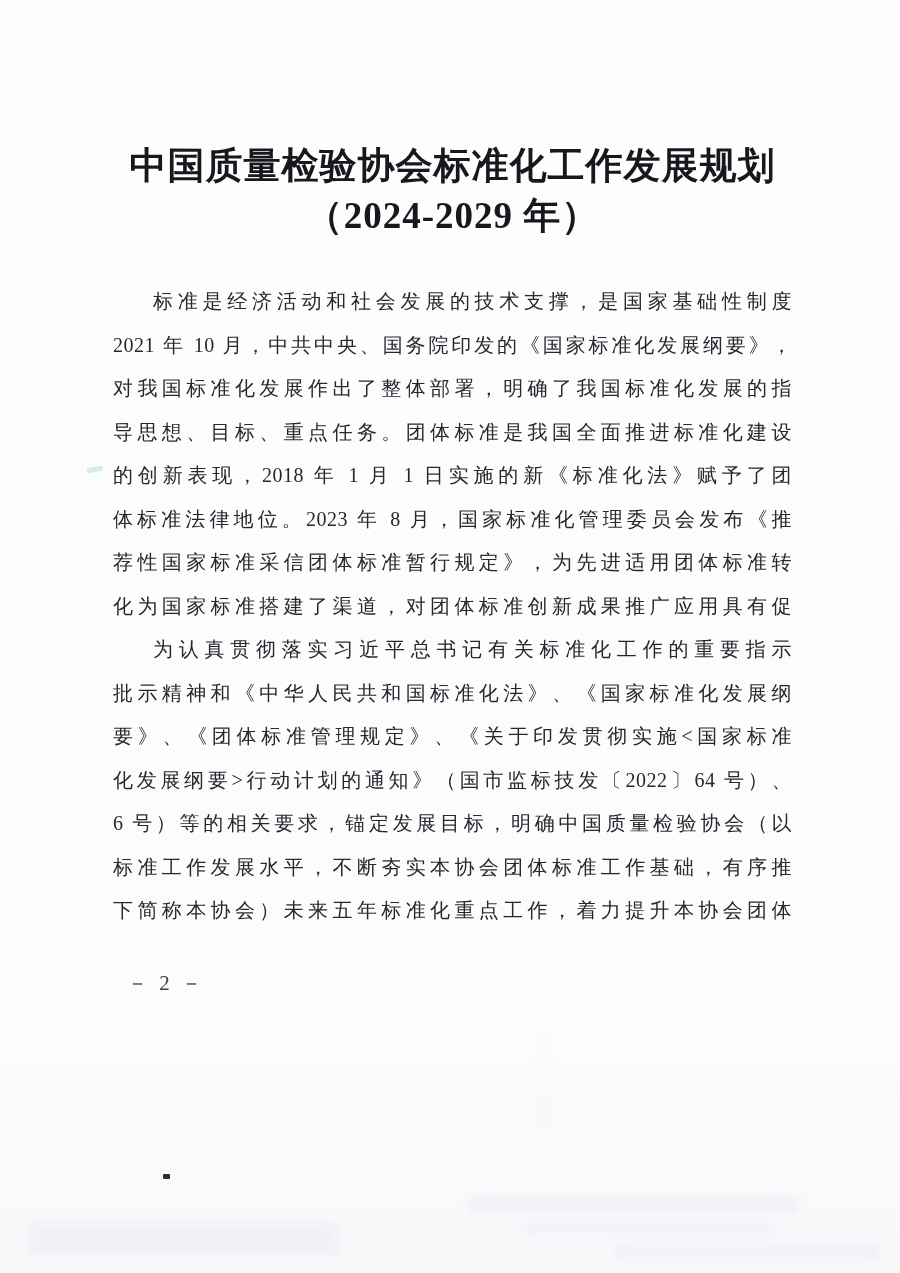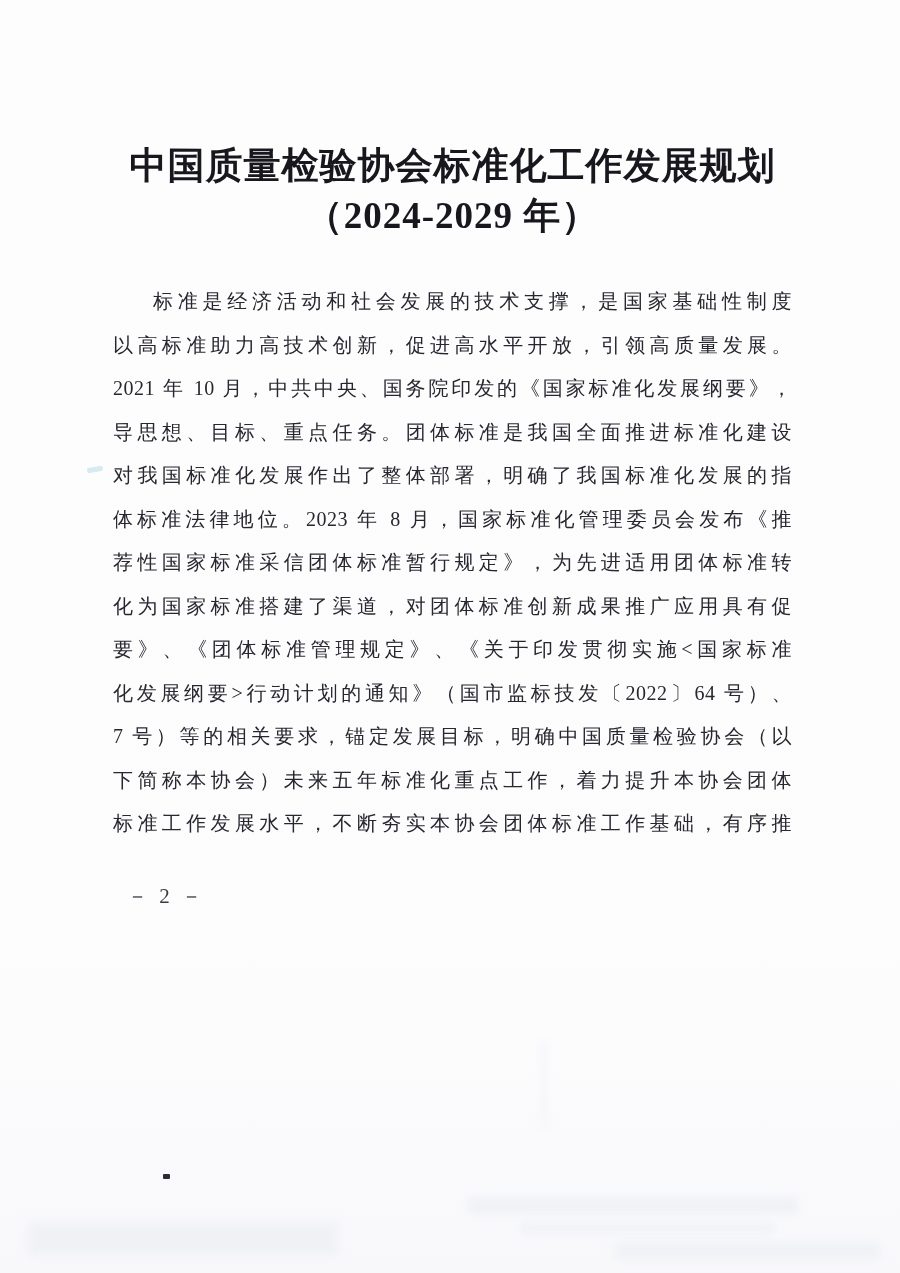--- a/index.html
+++ b/index.html
@@ -80,32 +80,34 @@
 <div class="page">
   <div class="content">
 
     <h1 class="title">
       <span class="title-line">中国质量检验协会标准化工作发展规划</span>
       <span class="title-line">（2024-2029 年）</span>
     </h1>
 
     <div class="doc-body" id="doc-body">
         <div class="line indent fill">标准是经济活动和社会发展的技术支撑，是国家基础性制度</div>
-        <div class="line fill">以高标准助力高技术创新，促进高水平开放，引领高质量发展。</div>
         <div class="line fill">2021 年 10 月，中共中央、国务院印发的《国家标准化发展纲要》，</div>
+        <div class="line fill">对我国标准化发展作出了整体部署，明确了我国标准化发展的指</div>
         <div class="line fill">导思想、目标、重点任务。团体标准是我国全面推进标准化建设</div>
-        <div class="line fill">对我国标准化发展作出了整体部署，明确了我国标准化发展的指</div>
+        <div class="line fill">的创新表现，2018 年 1 月 1 日实施的新《标准化法》赋予了团</div>
         <div class="line fill">体标准法律地位。2023 年 8 月，国家标准化管理委员会发布《推</div>
         <div class="line fill">荐性国家标准采信团体标准暂行规定》，为先进适用团体标准转</div>
         <div class="line fill">化为国家标准搭建了渠道，对团体标准创新成果推广应用具有促</div>
+        <div class="line indent fill">为认真贯彻落实习近平总书记有关标准化工作的重要指示</div>
+        <div class="line fill">批示精神和《中华人民共和国标准化法》、《国家标准化发展纲</div>
         <div class="line fill">要》、《团体标准管理规定》、《关于印发贯彻实施&lt;国家标准</div>
         <div class="line fill">化发展纲要&gt;行动计划的通知》（国市监标技发〔2022〕64 号）、</div>
-        <div class="line fill">7 号）等的相关要求，锚定发展目标，明确中国质量检验协会（以</div>
+        <div class="line fill">6 号）等的相关要求，锚定发展目标，明确中国质量检验协会（以</div>
+        <div class="line fill">标准工作发展水平，不断夯实本协会团体标准工作基础，有序推</div>
         <div class="line fill">下简称本协会）未来五年标准化重点工作，着力提升本协会团体</div>
-        <div class="line fill">标准工作发展水平，不断夯实本协会团体标准工作基础，有序推</div>
       </div>
 
     <div class="page-number">－ 2 －</div>
   </div>
 
   <div class="artifact ink-speck"></div>
   <div class="artifact cyan-mark"></div>
   <div class="artifact bleed bleed-1"></div>
   <div class="artifact bleed bleed-2"></div>
   <div class="artifact bleed bleed-3"></div>

